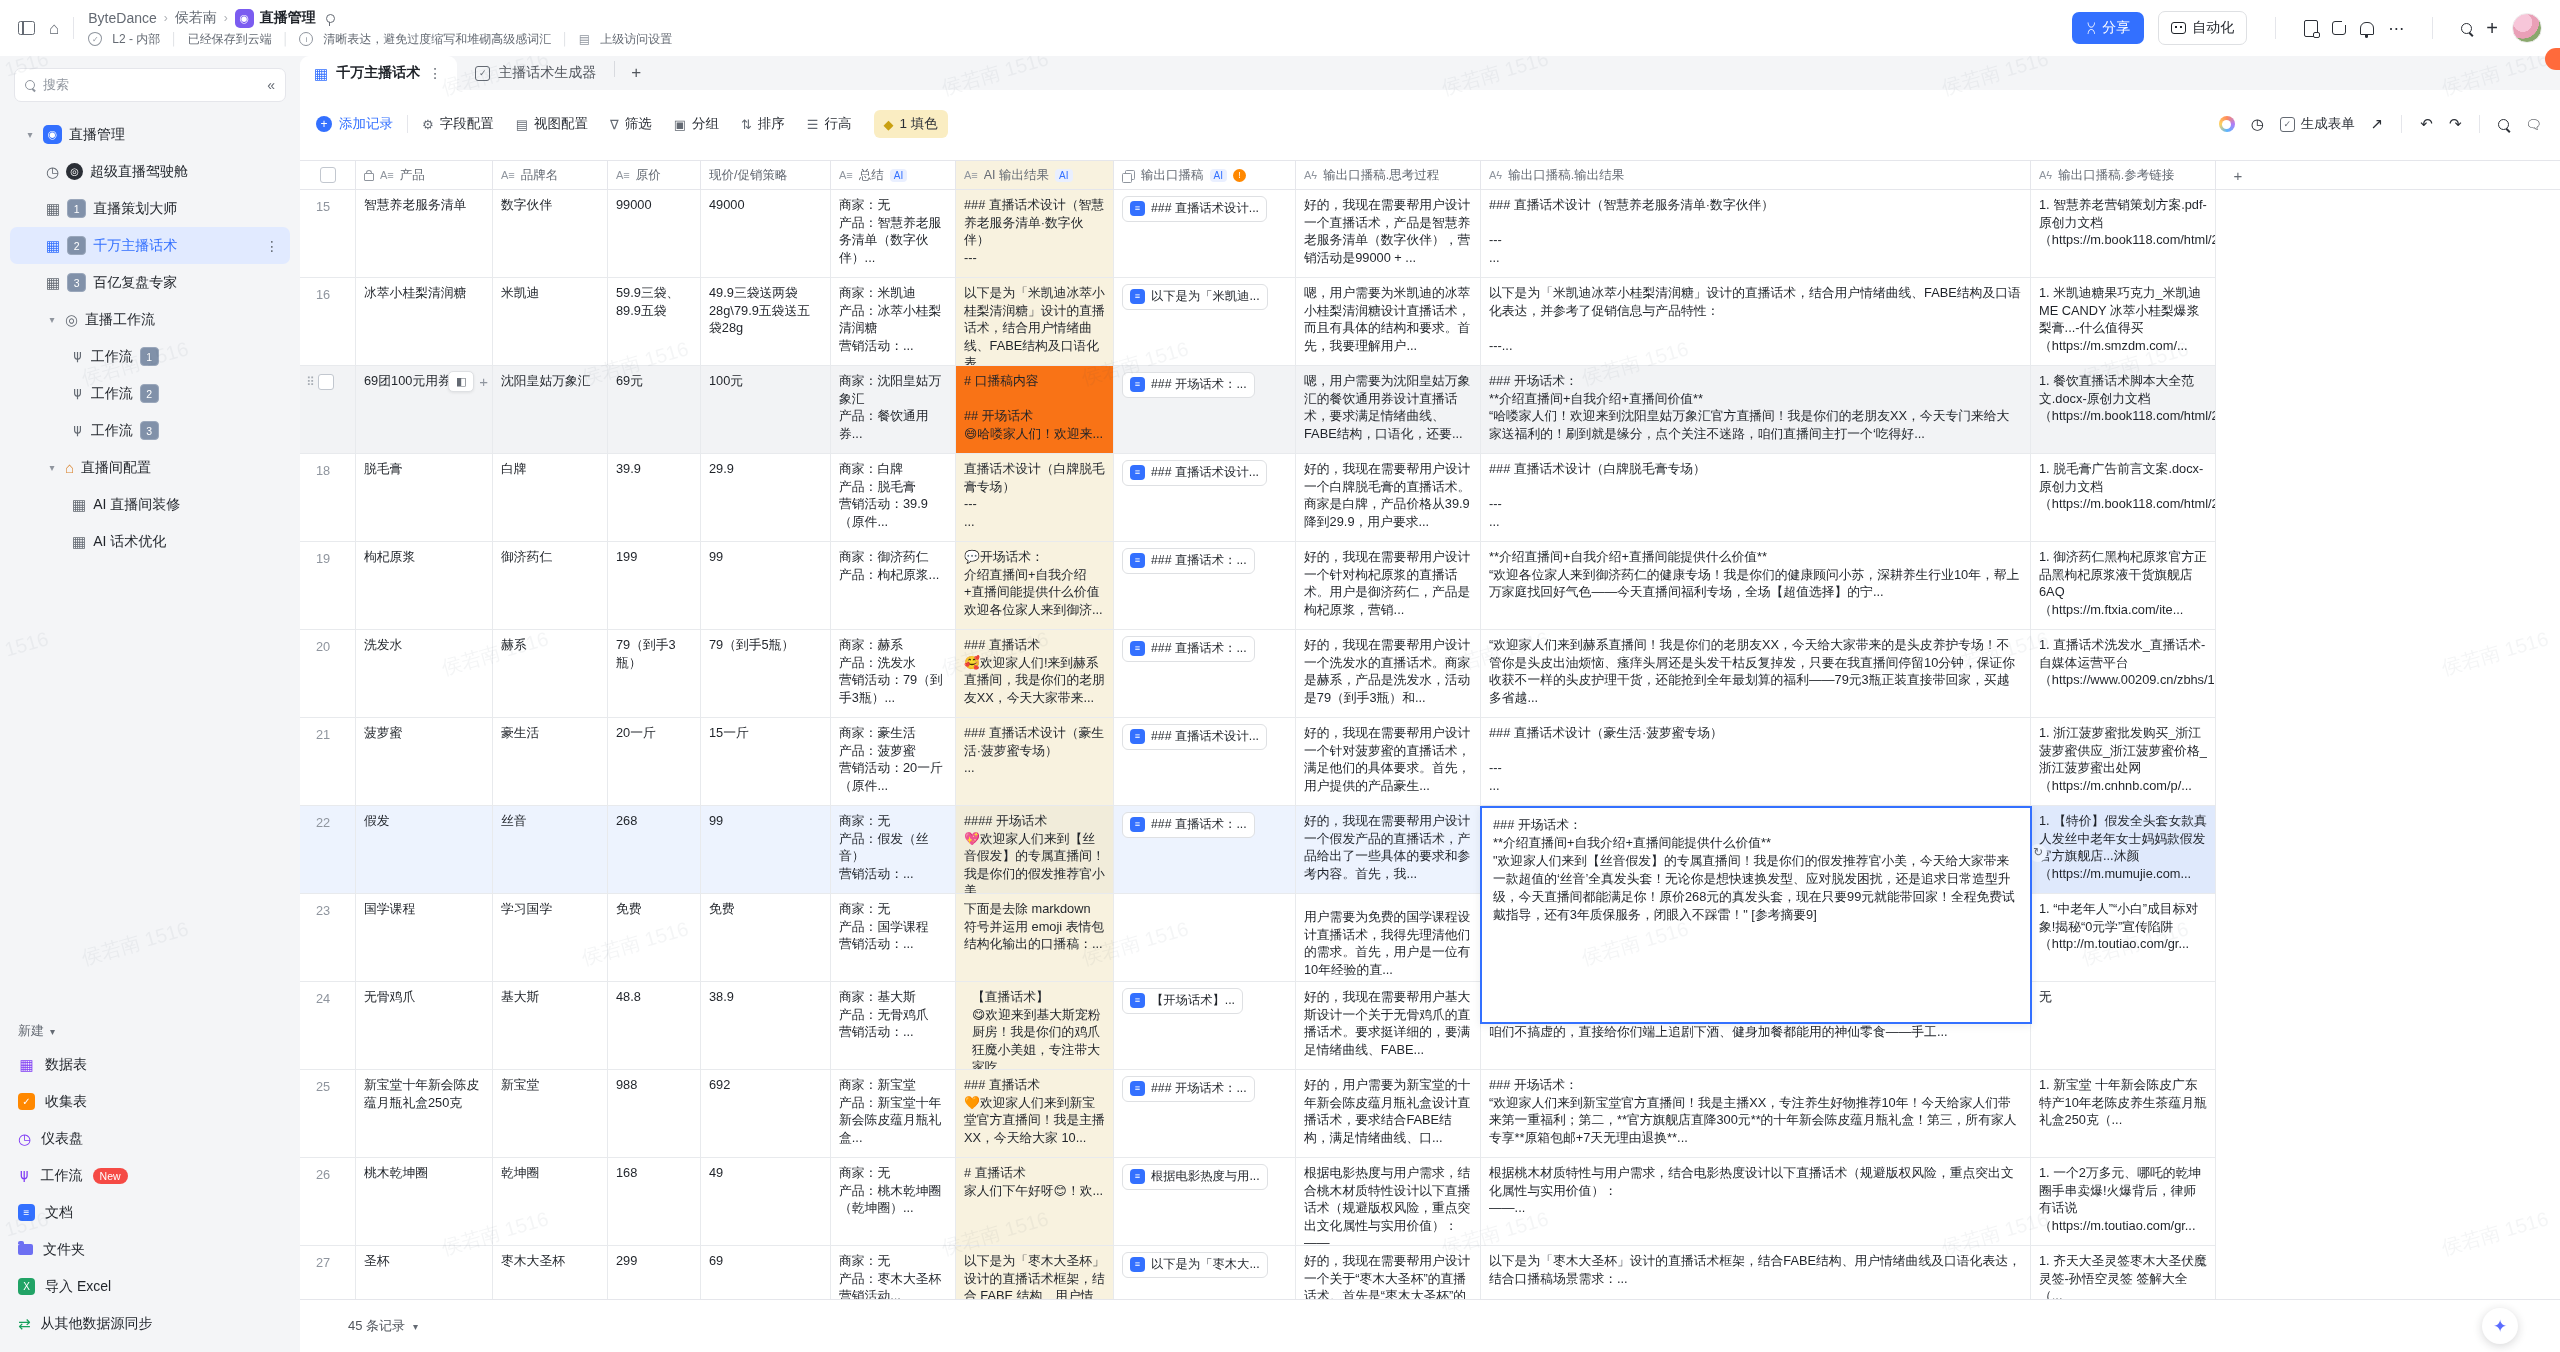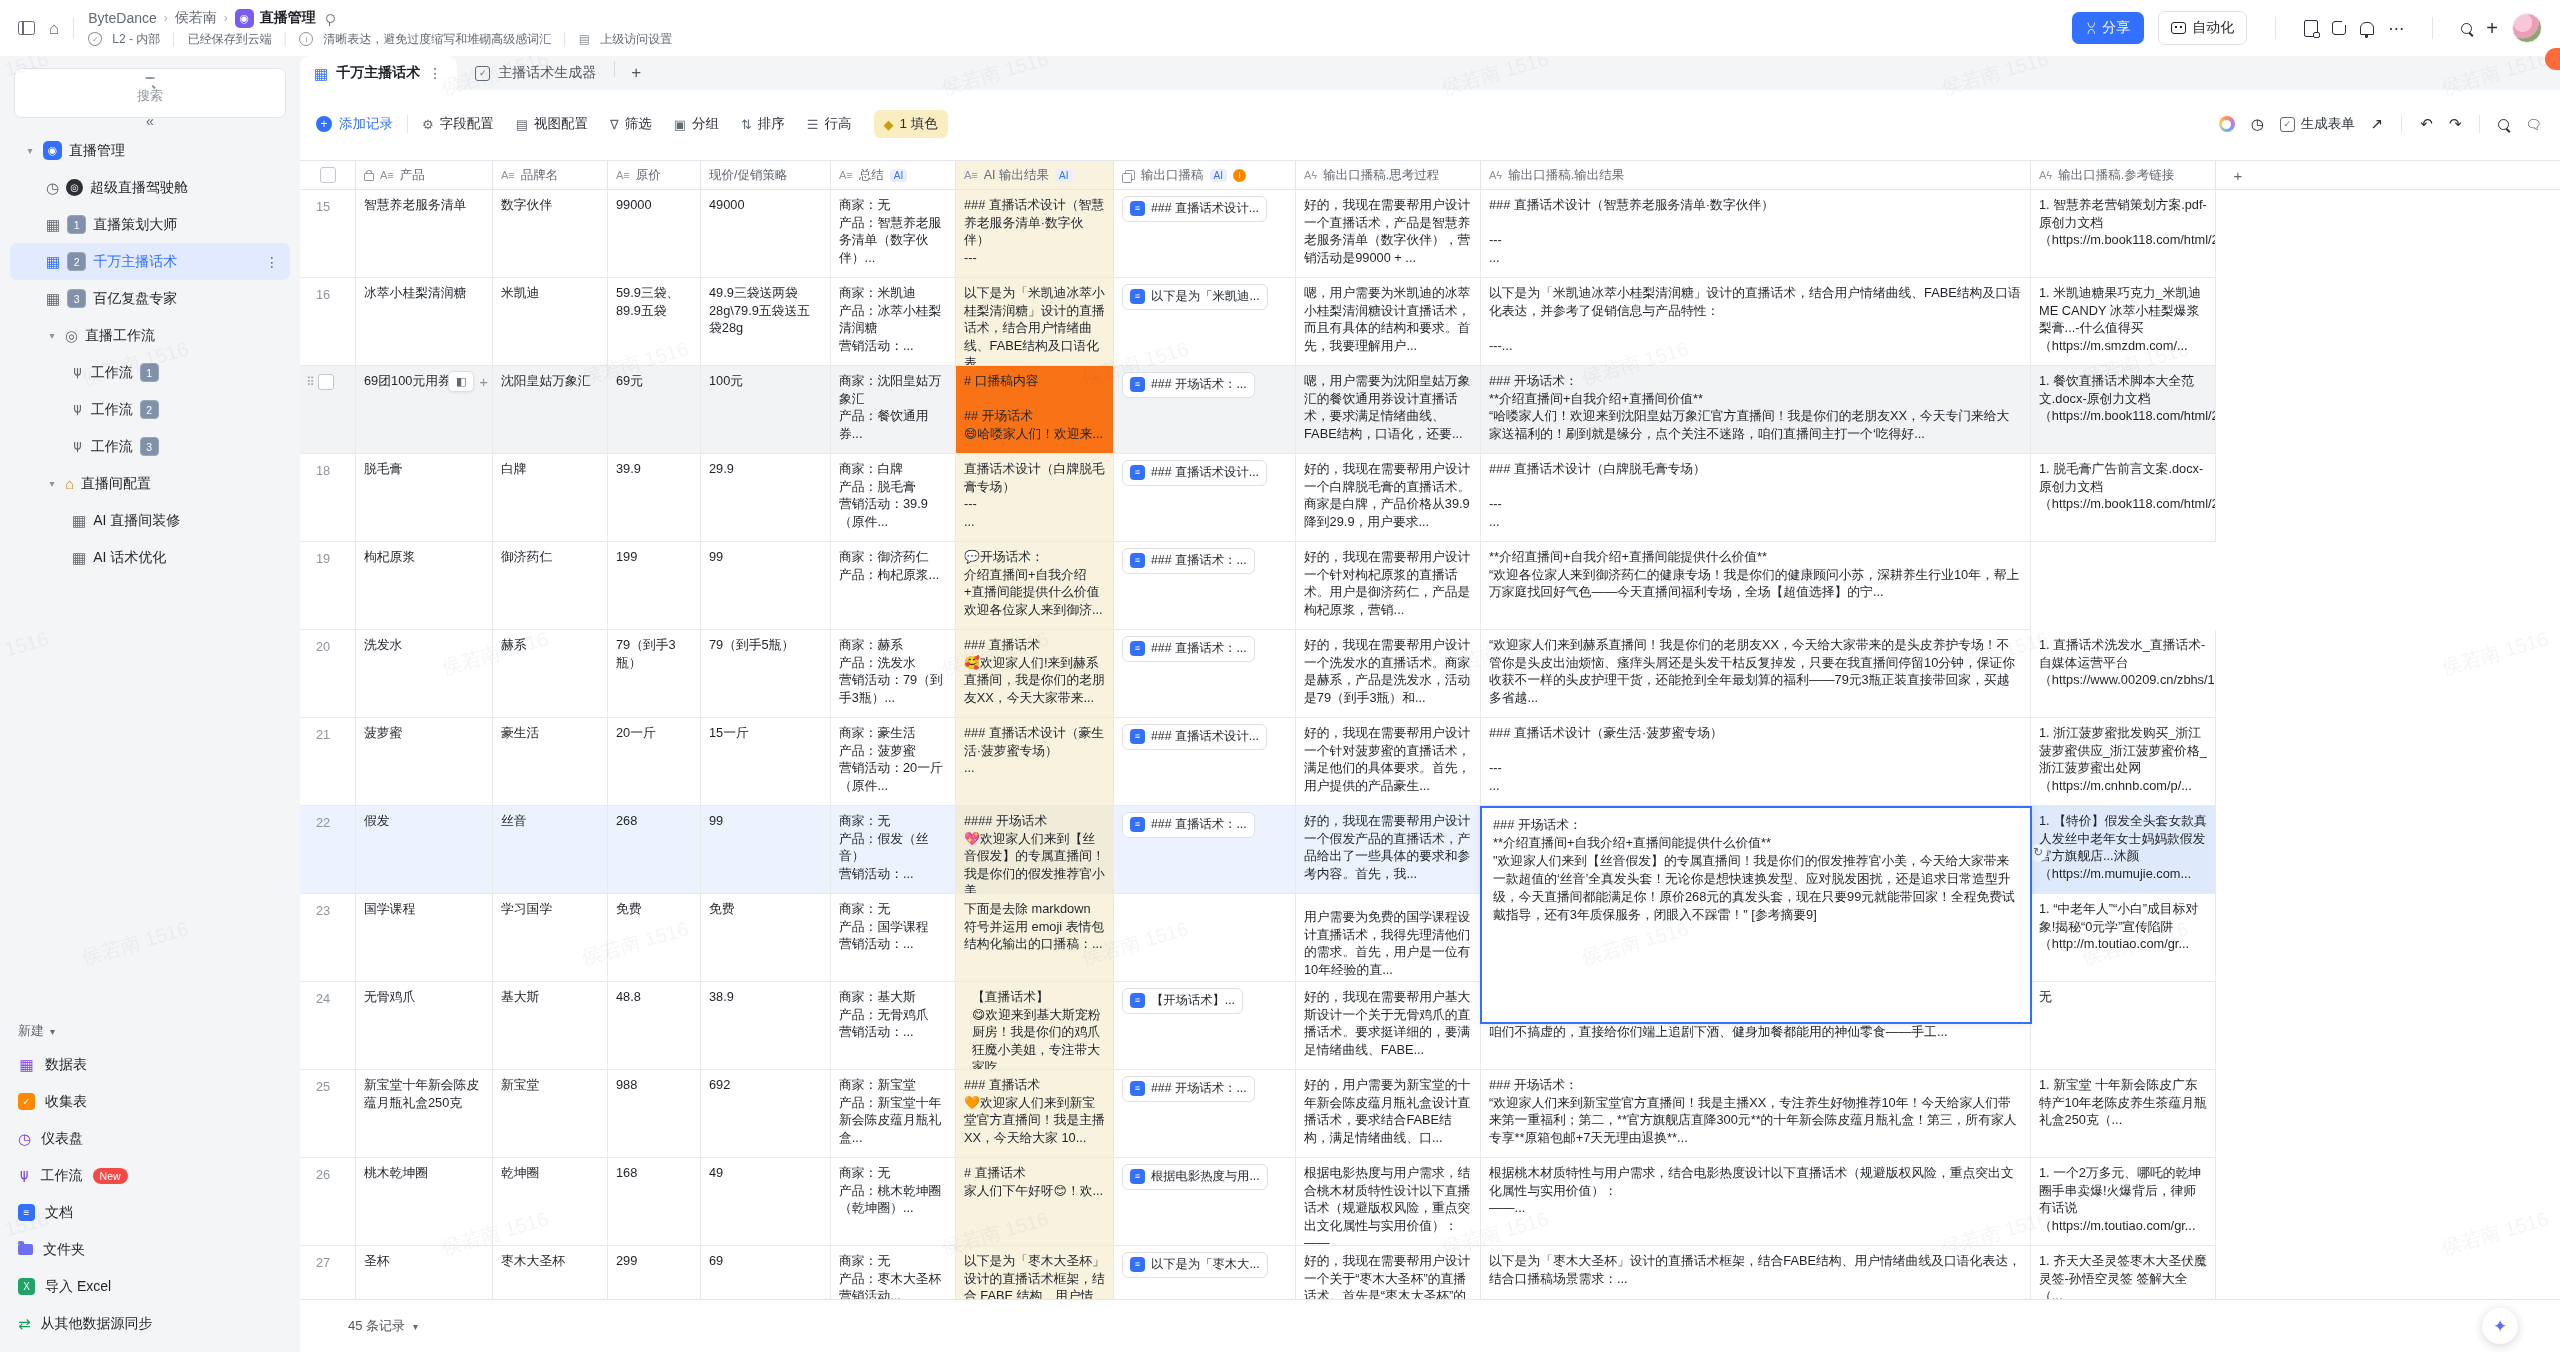--- a/index.html
+++ b/index.html
@@ -38,21 +38,21 @@
   .i-bell{width:12px;height:11px;border:1.6px solid #2b2f36;border-radius:6px 6px 1px 1px;position:relative;}
   .i-bell::after{content:'';position:absolute;left:3.5px;bottom:-4px;width:3px;height:2.5px;border-radius:0 0 3px 3px;background:#2b2f36;}
   .i-mag{width:9px;height:9px;border:1.7px solid #2b2f36;border-radius:50%;position:relative;}
   .i-mag::after{content:'';position:absolute;left:8px;top:8px;width:5px;height:1.7px;background:#2b2f36;transform:rotate(45deg);transform-origin:0 0;}
   .avatar{width:28px;height:28px;border-radius:50%;background:radial-gradient(circle at 35% 30%,#f7c6d9 0 35%,#e9a0b7 36% 60%,#8aa86d 61% 100%);border:1px solid #eee;}
   
   .sidebar{position:absolute;top:56px;left:0;width:300px;bottom:0;background:#f4f5f7;display:flex;flex-direction:column;z-index:20;}
   .tabstrip{position:absolute;top:56px;left:300px;right:0;height:34px;background:#f4f5f7;display:flex;align-items:flex-end;z-index:19;}
   .main{position:absolute;top:90px;left:300px;right:0;bottom:0;background:#fff;display:flex;flex-direction:column;z-index:18;}
   
-  .sb-search{margin:12px 14px 10px 14px;height:32px;background:#fff;border:1px solid #e5e6eb;border-radius:7px;display:flex;align-items:center;padding:8px 10px;gap:8px;color:#8f959e;flex-direction:column;}
+  .sb-search{margin:12px 14px 10px 14px;height:32px;background:#fff;border:1px solid #e5e6eb;border-radius:7px;display:flex;align-items:center;padding:0 10px;gap:8px;color:#8f959e;}
   .sb-search .mag{width:8px;height:8px;border:1.6px solid #8f959e;border-radius:50%;position:relative;}
   .sb-search .mag::after{content:'';position:absolute;left:7px;top:7px;width:4px;height:1.6px;background:#8f959e;transform:rotate(45deg);transform-origin:0 0;}
   .sb-search .ph{flex:1;font-size:13px;}
   .sb-collapse{color:#646a73;font-size:14px;}
   .tree{padding:4px 10px 0 10px;}
   .titem{height:37px;display:flex;align-items:center;gap:7px;border-radius:7px;font-size:14px;color:#1f2329;position:relative;}
   .titem .caret{color:#8f959e;font-size:10px;width:12px;text-align:center;}
   .titem.active{background:#e1eaff;color:#3370ff;}
   .titem.active .gico{color:#3370ff;}
   .titem .menu{margin-left:auto;margin-right:10px;color:#646a73;letter-spacing:1px;}
@@ -517,20 +517,21 @@
             <div class="td" style="width: 130px;">99</div>
             <div class="td" style="width: 125px;">商家：御济药仁
 产品：枸杞原浆...</div>
             <div class="td beige" style="width: 158px;">💬开场话术：
 介绍直播间+自我介绍+直播间能提供什么价值
 欢迎各位家人来到御济...</div>
             <div class="td" style="width: 182px;"><div class="chip"><span class="docico">≡</span><span class="ctext">### 直播话术：...</span></div></div>
             <div class="td" style="width: 185px;">好的，我现在需要帮用户设计一个针对枸杞原浆的直播话术。用户是御济药仁，产品是枸杞原浆，营销...</div>
             <div class="td" style="width: 550px;">**介绍直播间+自我介绍+直播间能提供什么价值**
 “欢迎各位家人来到御济药仁的健康专场！我是你们的健康顾问小苏，深耕养生行业10年，帮上万家庭找回好气色——今天直播间福利专场，全场【超值选择】的宁...</div>
+            <div class="td linkcell" style="width: 185px;">1. 御济药仁黑枸杞原浆官方正品黑枸杞原浆液干货旗舰店6AQ（https://m.ftxia.com/ite...</div>
           </div>
           <div class="tr" style="height: 88px;">
             <div class="td num" style="width: 56px;">20</div>
             <div class="td" style="width: 137px;">洗发水</div>
             <div class="td" style="width: 115px;">赫系</div>
             <div class="td" style="width: 93px;">79（到手3瓶）</div>
             <div class="td" style="width: 130px;">79（到手5瓶）</div>
             <div class="td" style="width: 125px;">商家：赫系
 产品：洗发水
 营销活动：79（到手3瓶）...</div>

